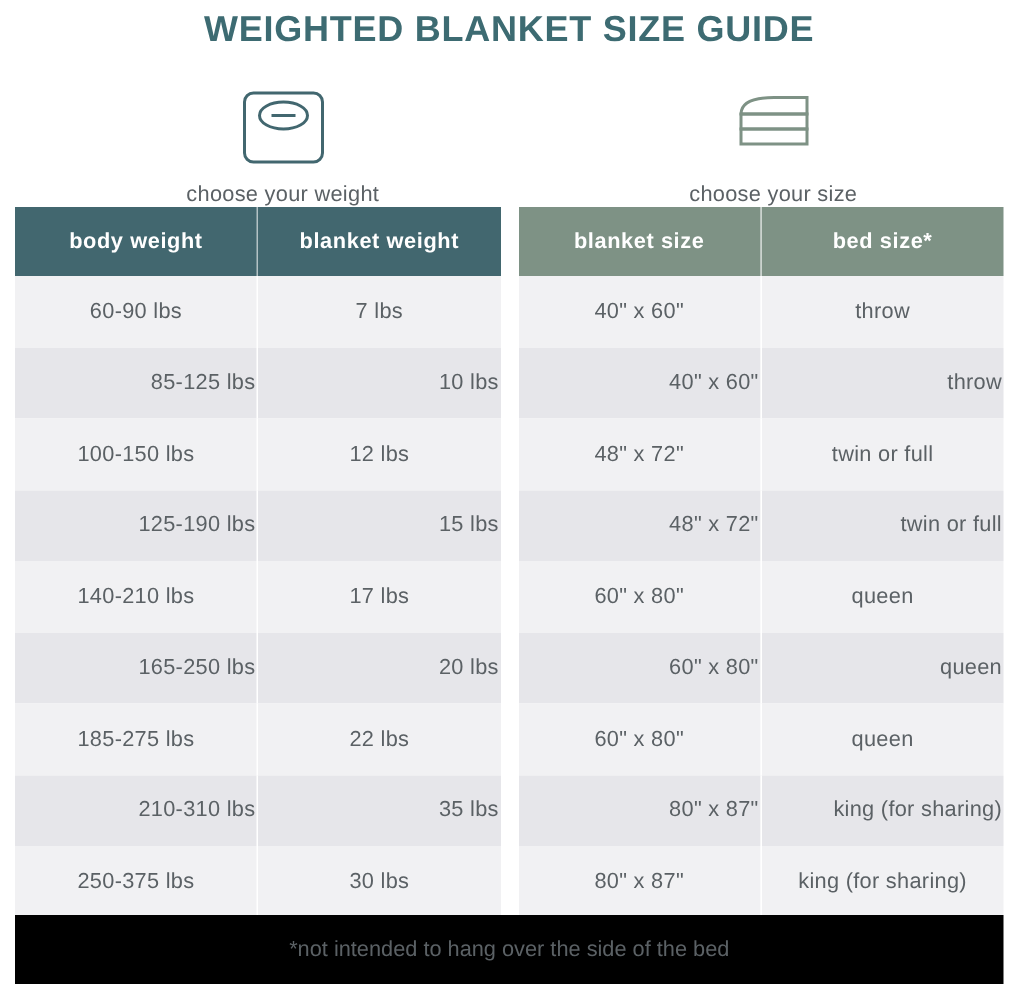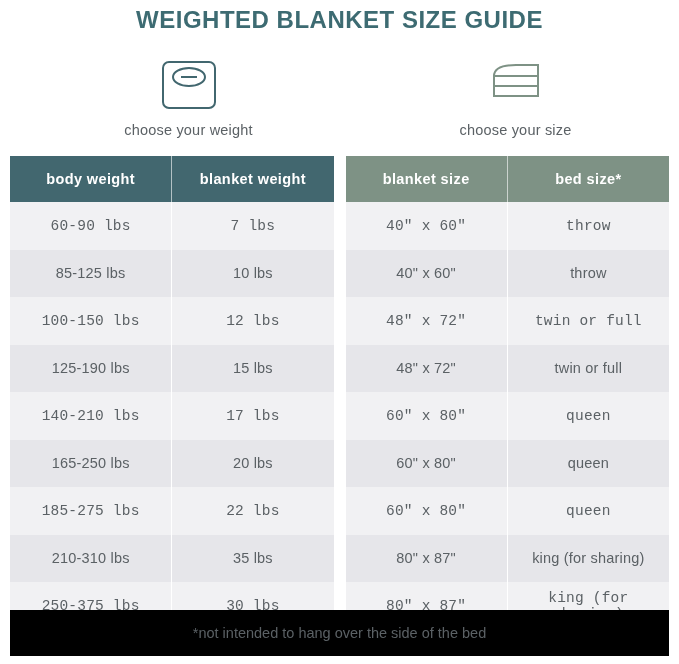--- a/index.html
+++ b/index.html
@@ -47,21 +47,20 @@
     justify-content: center;
   }
   .icon-caption {
     font-size: 14.5px;
     color: #5b6165;
     margin-top: 8px;
     letter-spacing: 0.2px;
   }
   .tables {
     display: flex;
-    margin-top: 18px;
     padding: 0 10px;
     box-sizing: border-box;
     gap: 12px;
   }
   table {
     border-collapse: collapse;
     width: 50%;
     table-layout: fixed;
   }
   th {
@@ -78,22 +77,22 @@
   .tbl-right th { background: #7e9285; }
   td {
     font-size: 14.5px;
     text-align: center;
     height: 45.5px;
     color: #5b6165;
     border-right: 1px solid #ffffff;
     letter-spacing: 0.2px;
   }
   td:last-child { border-right: none; }
-  tr.odd td { background: #f1f1f3; font-family: Liberation Mono, monospace; }
-  tr.even td { background: #e6e6ea; }
+  tr.odd td { background: #f1f1f3; }
+  tr.even td { background: #e6e6ea; text-align: right; }
   .footer {
     position: absolute;
     left: 10px;
     right: 10px;
     bottom: 8px;
     height: 46px;
     background: #000000;
     display: flex;
     align-items: center;
     justify-content: center;

